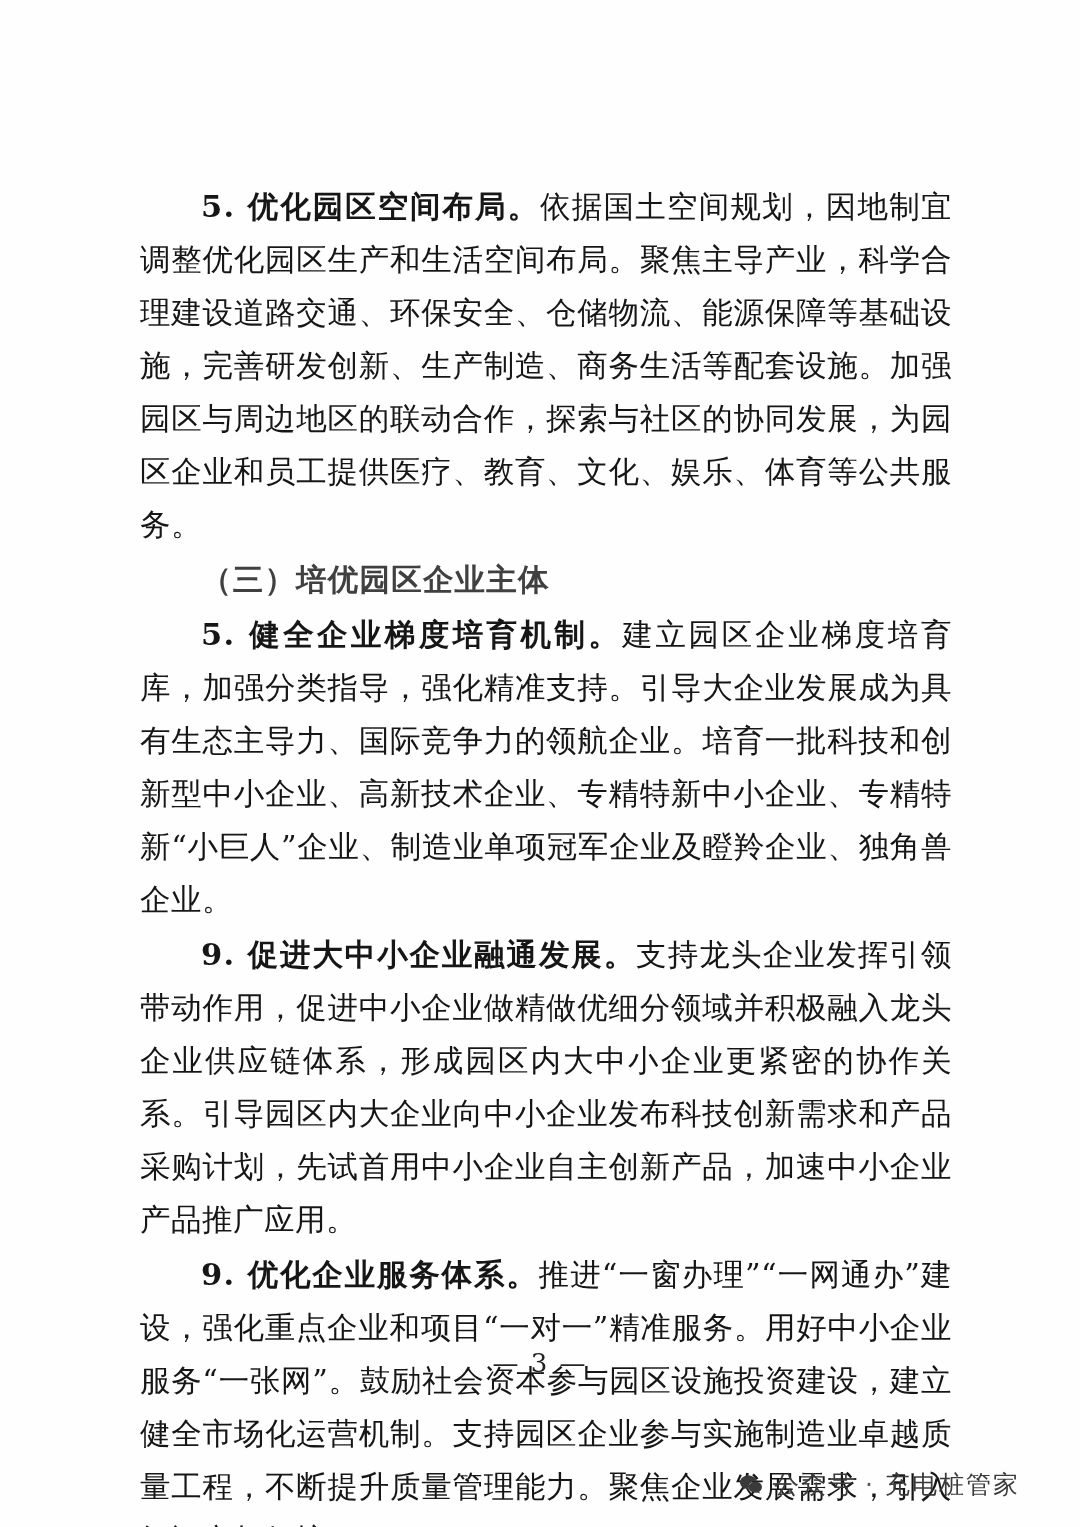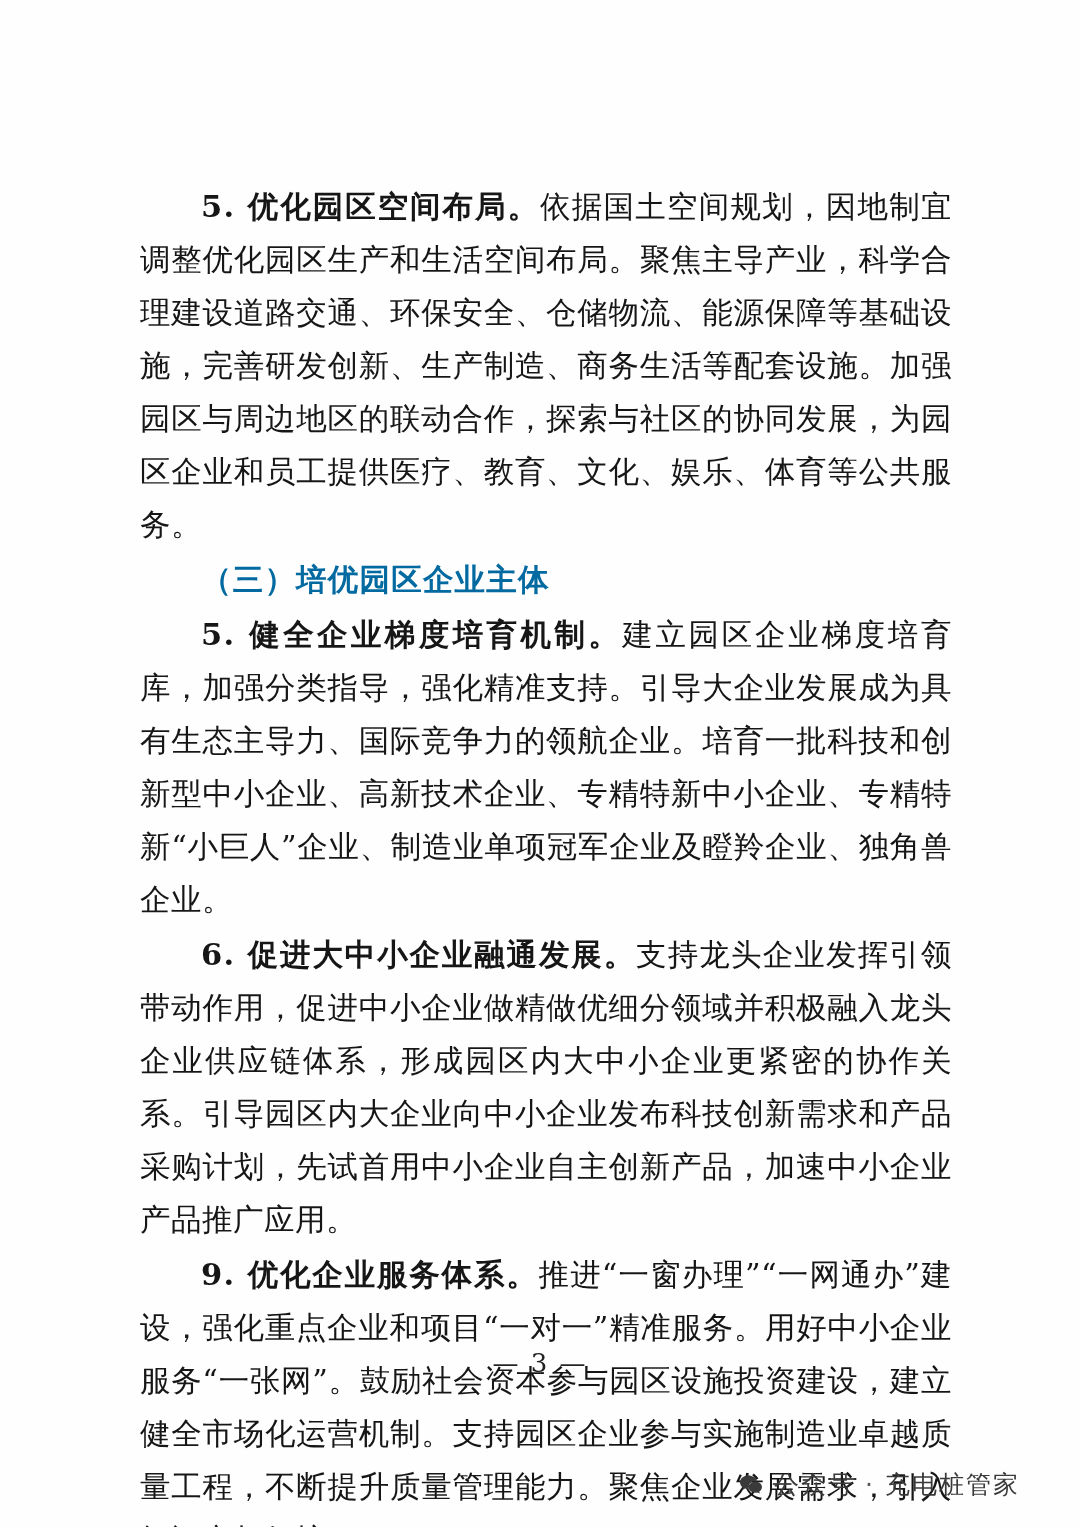--- a/index.html
+++ b/index.html
@@ -42,21 +42,21 @@
     font-weight: bold;
     letter-spacing: 1.2px;
   }
   .heading {
     font-size: 30.5px;
     line-height: 53px;
     font-weight: bold;
     letter-spacing: 1.2px;
     margin: 0 0 2px 0;
     text-indent: 61px;
-    color: #0369a1;
+    color: #404040;
   }
   .page-number {
     position: absolute;
     left: 0;
     top: 1348px;
     width: 1080px;
     text-align: center;
     font-size: 26px;
     letter-spacing: 2px;
     color: #222;
@@ -94,21 +94,21 @@
       <span class="lead">5. 优化园区空间布局。</span><span>依据国土空间规划，因地制宜调整优化园区生产和生活空间布局。聚焦主导产业，科学合理建设道路交通、环保安全、仓储物流、能源保障等基础设施，完善研发创新、生产制造、商务生活等配套设施。加强园区与周边地区的联动合作，探索与社区的协同发展，为园区企业和员工提供医疗、教育、文化、娱乐、体育等公共服务。</span>
     </p>
 
     <p class="heading">（三）培优园区企业主体</p>
 
     <p class="para">
       <span class="lead">5. 健全企业梯度培育机制。</span><span>建立园区企业梯度培育库，加强分类指导，强化精准支持。引导大企业发展成为具有生态主导力、国际竞争力的领航企业。培育一批科技和创新型中小企业、高新技术企业、专精特新中小企业、专精特新“小巨人”企业、制造业单项冠军企业及瞪羚企业、独角兽企业。</span>
     </p>
 
     <p class="para">
-      <span class="lead">6. 促进大中小企业融通发展。</span><span>支持龙头企业发挥引领带动作用，促进中小企业做精做优细分领域并积极融入龙头企业供应链体系，形成园区内大中小企业更紧密的协作关系。引导园区内大企业向中小企业发布科技创新需求和产品采购计划，先试首用中小企业自主创新产品，加速中小企业产品推广应用。</span>
+      <span class="lead">9. 促进大中小企业融通发展。</span><span>支持龙头企业发挥引领带动作用，促进中小企业做精做优细分领域并积极融入龙头企业供应链体系，形成园区内大中小企业更紧密的协作关系。引导园区内大企业向中小企业发布科技创新需求和产品采购计划，先试首用中小企业自主创新产品，加速中小企业产品推广应用。</span>
     </p>
 
     <p class="para">
       <span class="lead">9. 优化企业服务体系。</span><span>推进“一窗办理”“一网通办”建设，强化重点企业和项目“一对一”精准服务。用好中小企业服务“一张网”。鼓励社会资本参与园区设施投资建设，建立健全市场化运营机制。支持园区企业参与实施制造业卓越质量工程，不断提升质量管理能力。聚焦企业发展需求，引入知识产权保护、</span>
     </p>
 
   </div>
 
   <div class="page-number">— 3 —</div>
 

